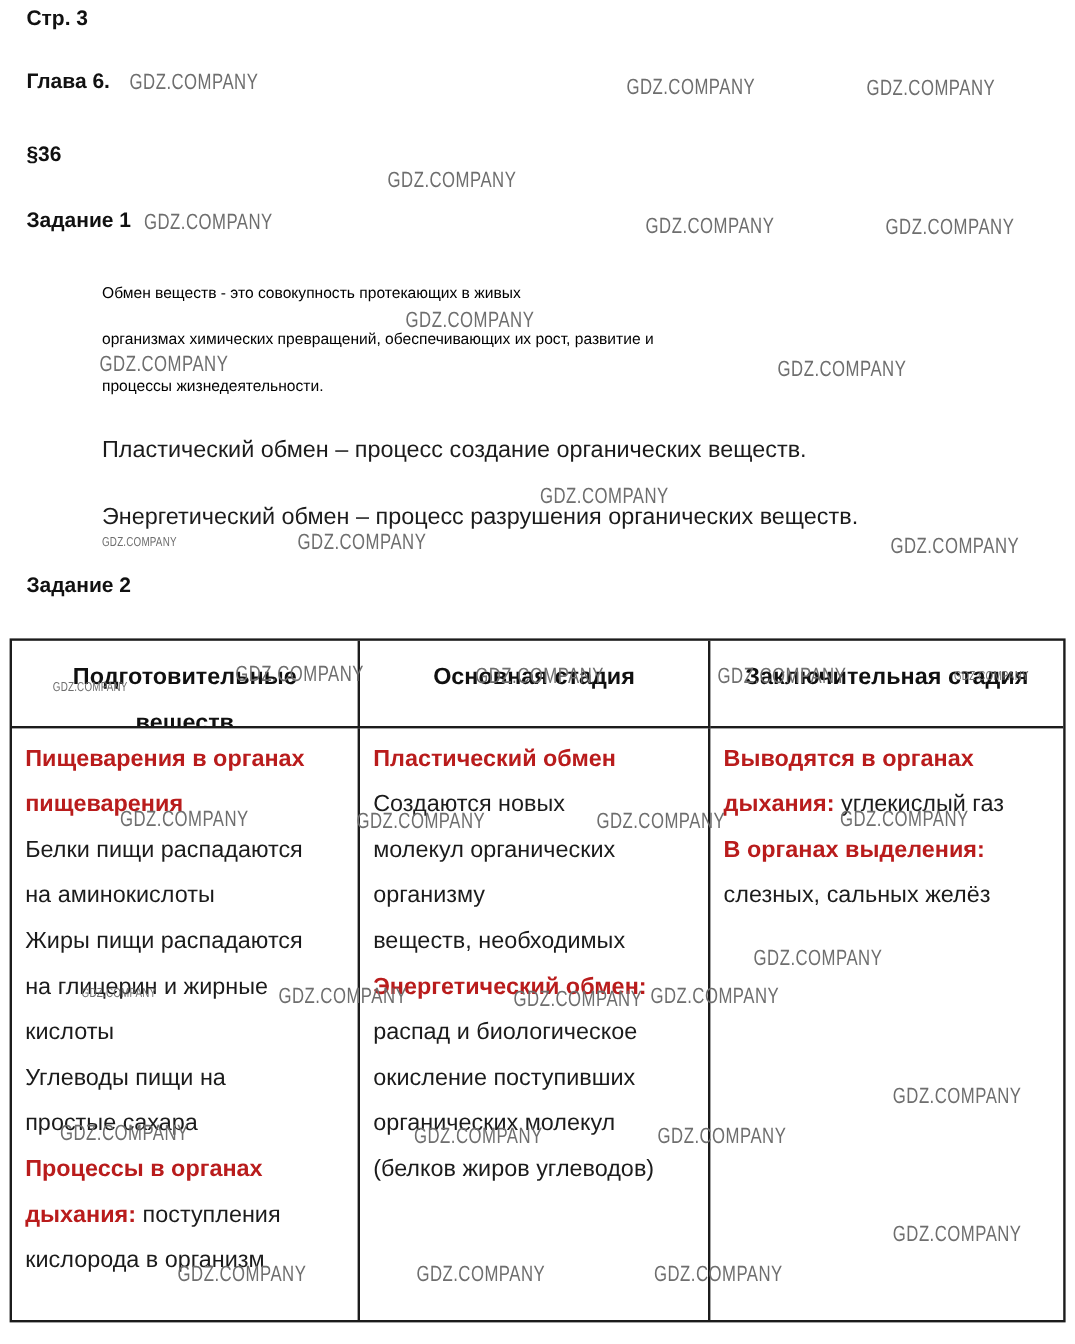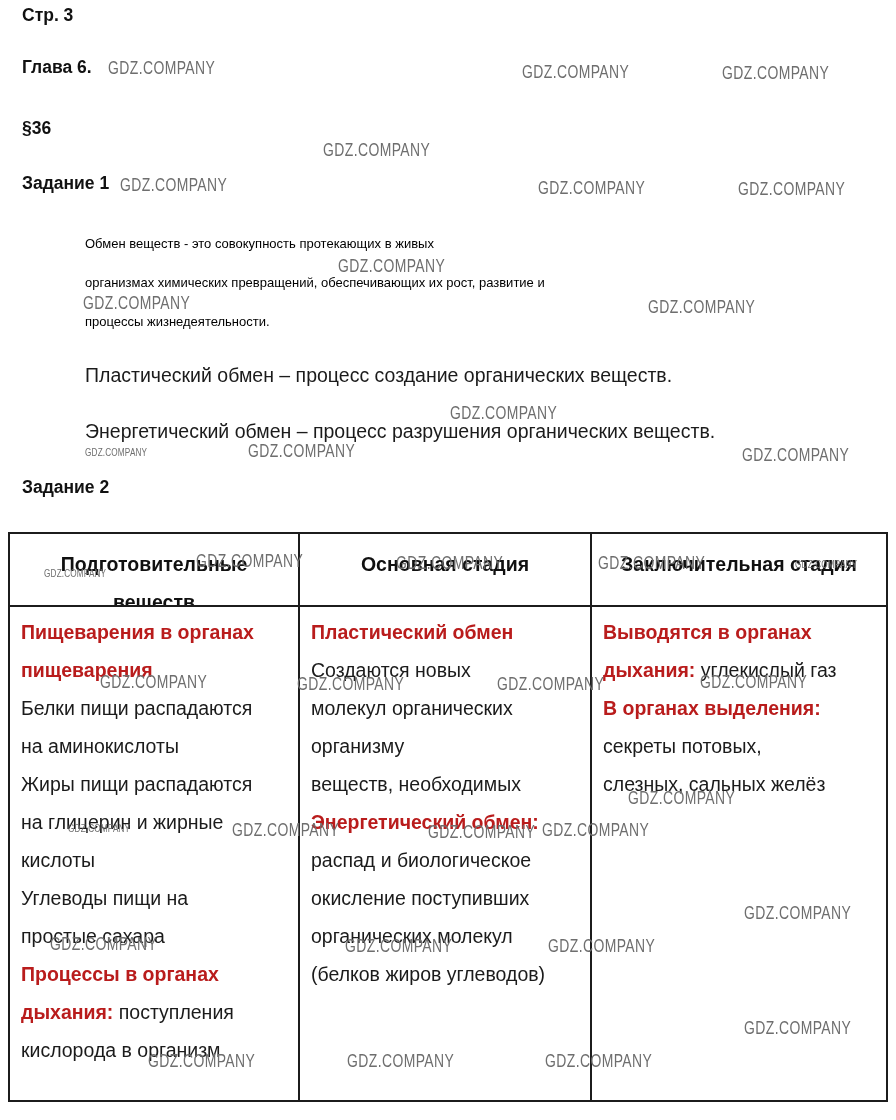--- a/index.html
+++ b/index.html
@@ -93,21 +93,20 @@
         <div class="cell-line"><b>Энергетический обмен:</b></div>
         <div class="cell-line"><span>распад и биологическое</span></div>
         <div class="cell-line"><span>окисление поступивших</span></div>
         <div class="cell-line"><span>органических молекул</span></div>
         <div class="cell-line"><span>(белков жиров углеводов)</span></div>
       </div>
     <div class="td">
         <div class="cell-line"><b>Выводятся в органах</b></div>
         <div class="cell-line"><b>дыхания:</b><span> углекислый газ</span></div>
         <div class="cell-line"><b>В органах выделения:</b></div>
-        <div class="cell-line"><span> секреты потовых,</span></div>
         <div class="cell-line"><span>слезных, сальных желёз</span></div>
       </div>
   </div>
 
 <span class="wm" style="left: 108px; top: 58px;">GDZ.COMPANY</span>
     <span class="wm" style="left: 522px; top: 62px;">GDZ.COMPANY</span>
     <span class="wm" style="left: 722px; top: 63px;">GDZ.COMPANY</span>
     <span class="wm" style="left: 323px; top: 140px;">GDZ.COMPANY</span>
     <span class="wm" style="left: 120px; top: 175px;">GDZ.COMPANY</span>
     <span class="wm" style="left: 538px; top: 178px;">GDZ.COMPANY</span>

